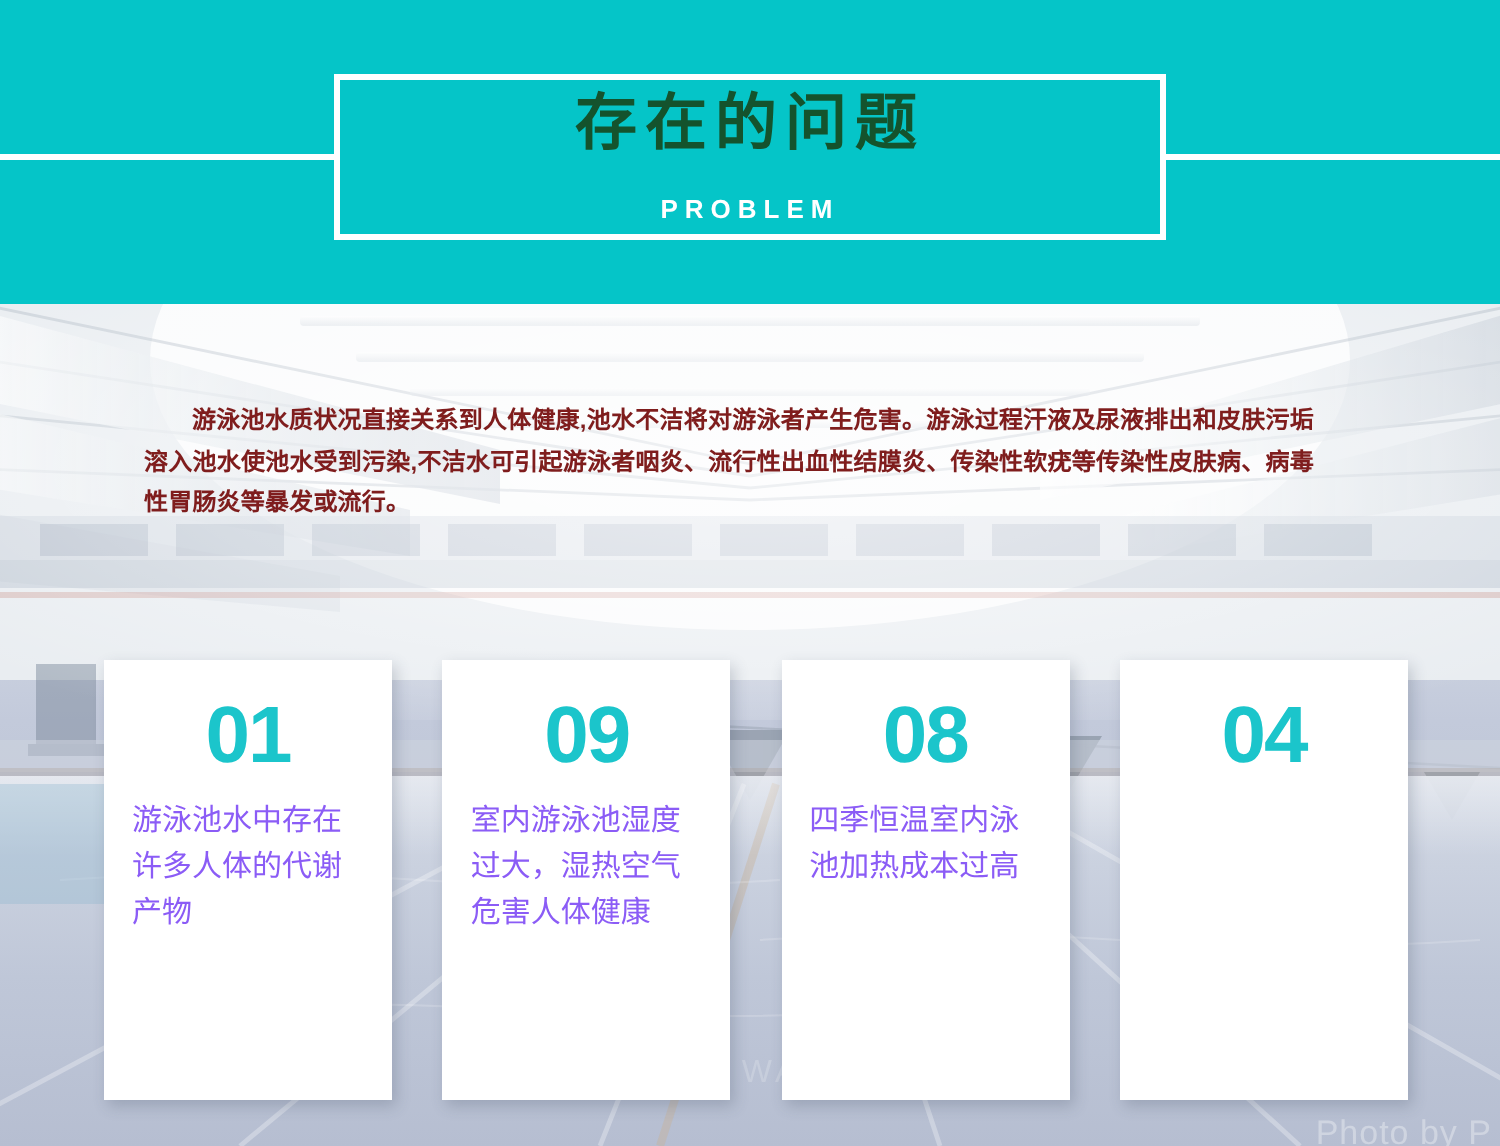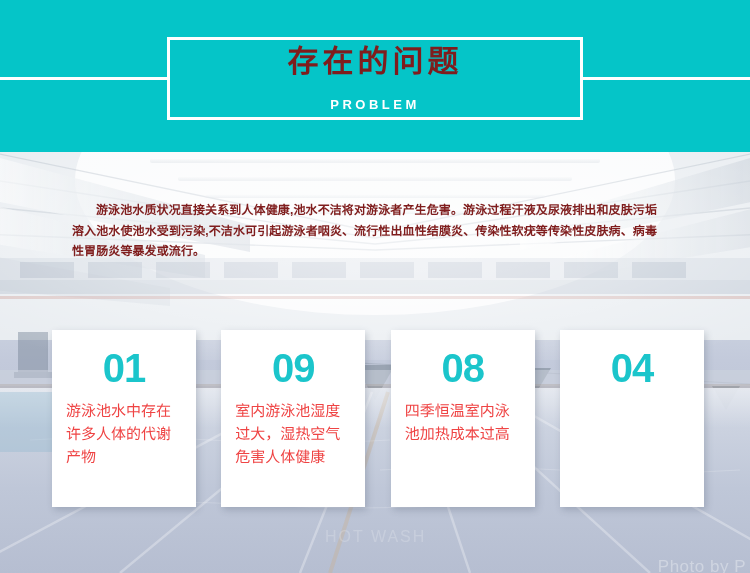--- a/index.html
+++ b/index.html
@@ -86,21 +86,21 @@
     width: 416px;
     height: 83px;
     border: 3px solid #ffffff;
     box-sizing: border-box;
     display: flex;
     flex-direction: column;
     align-items: center;
     justify-content: center;
   }
   .title-cn {
-    color: #7f1d1d;
+    color: #14532d;
     font-size: 31px;
     font-weight: bold;
     letter-spacing: 4px;
     line-height: 1.05;
     margin-bottom: 20px;
   }
   .title-en {
     color: #ffffff;
     font-size: 13px;
     font-weight: bold;
@@ -128,37 +128,37 @@
     position: absolute;
     left: 52px;
     top: 330px;
     width: 652px;
     height: 176px;
     display: flex;
     justify-content: space-between;
   }
   .card {
     width: 144px;
-    height: 177px;
+    height: 220px;
     background: #ffffff;
     box-sizing: border-box;
     padding: 18px 14px 12px 14px;
     box-shadow: 2px 3px 7px rgba(60,70,90,0.24);
   }
   .card-num {
     color: #1bc5cb;
     font-size: 40px;
     font-weight: bold;
     line-height: 1;
     letter-spacing: -1px;
     text-align: center;
     margin-bottom: 12px;
   }
   .card-text {
-    color: #ef4444;
+    color: #8b5cf6;
     font-size: 15px;
     line-height: 1.52;
     text-align: left;
     letter-spacing: 0px;
   }
 
   
   .watermark {
     position: absolute;
     right: 4px;

